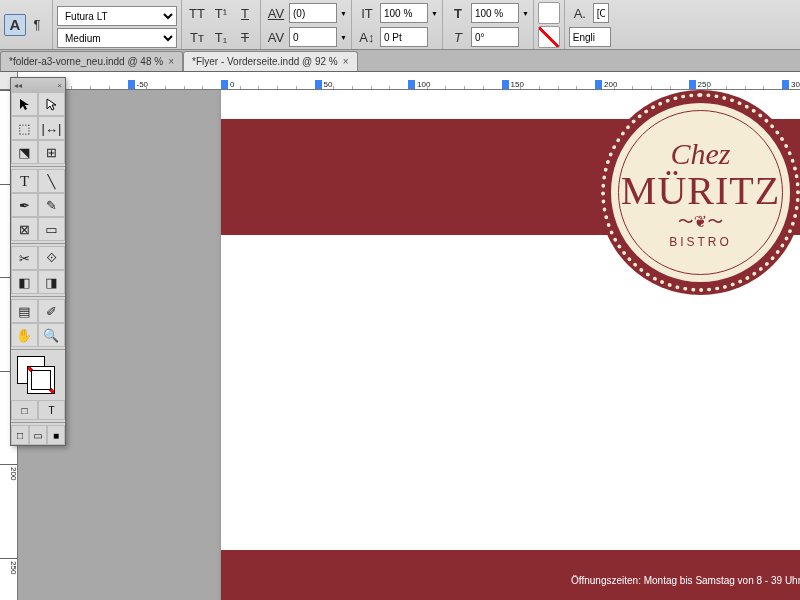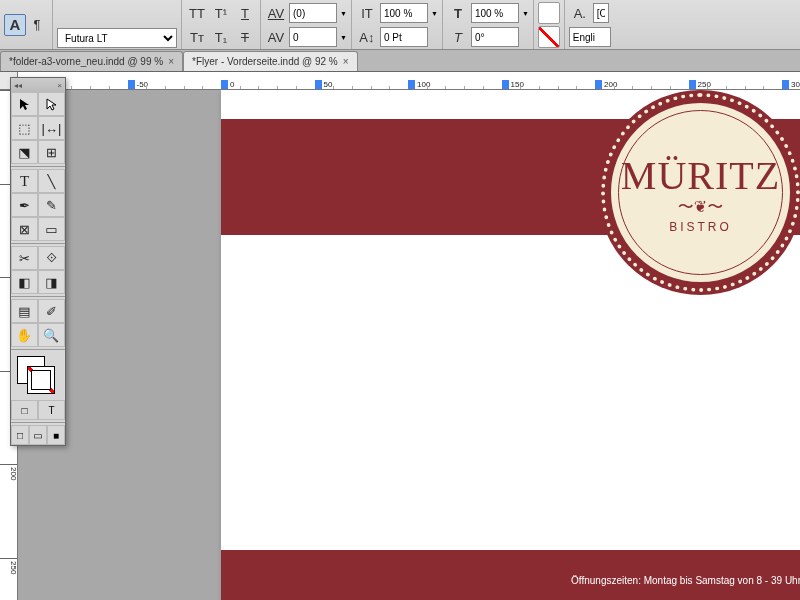--- a/index.html
+++ b/index.html
@@ -56,20 +56,21 @@
 <body>
 
 <div class="control-bar">
  <div class="cb-cell">
   <div class="cb-icon boxed" style="font-weight:bold;font-size:15px;background:#c4d8ea;border-color:#5577aa">A</div>
   <div class="cb-icon">¶</div>
  </div>
  <div class="cb-cell">
       <div class="cb-col">
   <select class="cb-input cb-sel"><option>Futura LT</option></select>
+  <select class="cb-input cb-sel"><option>Medium</option></select>
  </div>
     </div>
  <div class="cb-cell">
       <div class="cb-col">
   <div class="cb-row">
     <span class="cb-icon">TT</span>
     <span class="cb-icon">T¹</span>
     <span class="cb-icon" style="text-decoration:underline">T</span>
   </div>
   <div class="cb-row">
@@ -137,21 +138,21 @@
         </div>
   <div class="cb-row">
           <input class="cb-input cb-num" style="width: 42px;" value="Engli">
         </div>
  </div>
     </div>
 </div>
 
 <div class="tabs">
   <div class="tab">
-      <span>*folder-a3-vorne_neu.indd @ 99 %</span>
+      <span>*folder-a3-vorne_neu.indd @ 48 %</span>
       <span class="tab-x">×</span>
     </div>
   <div class="tab active">
       <span>*Flyer - Vorderseite.indd @ 92 %</span>
       <span class="tab-x">×</span>
     </div>
 </div>
 
 <div class="workspace">
   <div class="ruler-corner"></div>
@@ -207,20 +208,21 @@
       <div class="tick-v" style="top: 467.5px;">250</div>
     </div>
 
   <div class="canvas-area">
     <div class="page">
       <div class="red-band"></div>
       <div class="badge">
         <div class="badge-serr"></div>
         <div class="badge-mid"></div>
         <div class="badge-in">
+          <div class="chez">Chez</div>
           <div class="muritz">MÜRITZ</div>
           <div class="swash">〜❦〜</div>
           <div class="bistro">BISTRO</div>
         </div>
       </div>
       <div class="red-footer">
         <span>Öffnungszeiten: Montag bis Samstag von 8 - 39 Uhr</span>
       </div>
     </div>
   </div>

